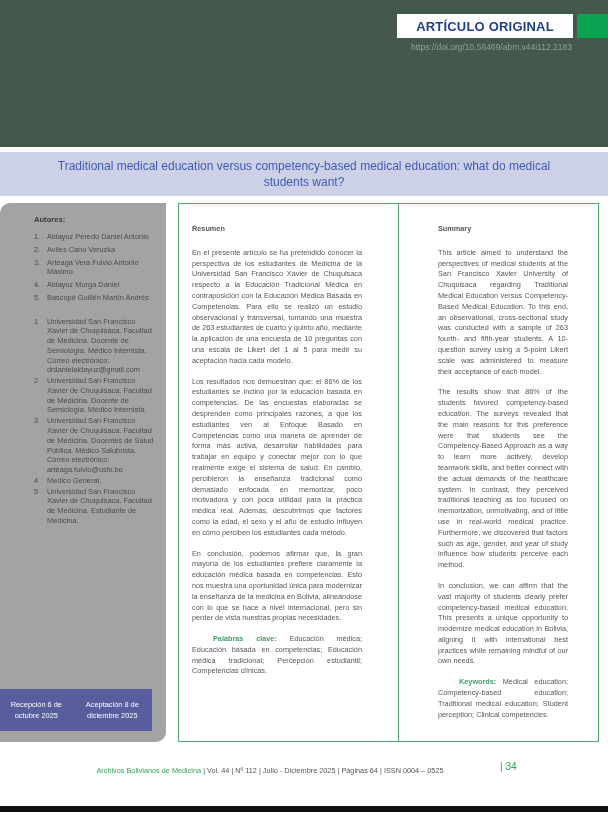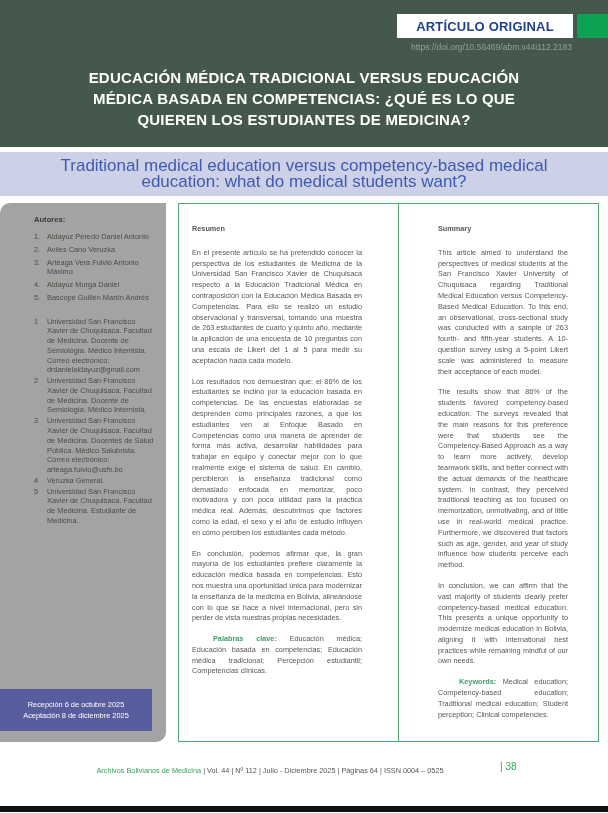--- a/index.html
+++ b/index.html
@@ -12,35 +12,35 @@
   .label-box{position:absolute;top:14px;right:35px;width:176px;height:24px;background:#ffffff;
     display:flex;align-items:center;justify-content:center;}
   .label-text{color:#21418c;font-weight:bold;font-size:13px;letter-spacing:.2px;}
   .accent-box{position:absolute;top:14px;right:0;width:31px;height:24px;background:#0ba351;}
   .doi{position:absolute;top:42px;right:36px;font-size:8.5px;color:#8fa297;text-decoration:none;}
   .title{position:absolute;top:67px;left:64px;width:480px;margin:0;text-align:center;color:#ffffff;
     font-size:15px;font-weight:bold;line-height:21px;letter-spacing:.2px;}
   
   .subtitle-bar{position:absolute;top:152px;left:0;width:608px;height:44px;background:#ccd1e8;
     display:flex;align-items:center;justify-content:center;}
-  .subtitle{max-width:515px;margin:0;text-align:center;color:#3f5ab1;font-size:17px;line-height:16px;font-weight:normal;}
+  .subtitle{max-width:515px;margin:0;text-align:center;color:#3f5ab1;font-size:12px;line-height:16px;font-weight:normal;}
   
   .sidebar{position:absolute;top:203px;left:0;width:166px;height:539px;background:#a3a3a3;
     border-radius:10px 0 10px 0;box-sizing:border-box;}
   .sidebar-inner{padding:12px 8px 0 34px;color:#4e4b45;font-size:7.4px;}
   .authors-heading{font-weight:bold;color:#3b3b35;font-size:7.6px;margin:0 0 8px 0;}
   .author-row{display:flex;line-height:1.32;margin-bottom:3px;}
   .author-num{width:13px;flex:none;}
   .author-name{flex:1;}
   .affil-list{margin-top:14px;}
   .affil-row{display:flex;line-height:1.32;margin-bottom:1px;}
   .affil-num{width:13px;flex:none;}
   .affil-text{flex:1;word-wrap:break-word;}
   .dates-box{position:absolute;top:689px;left:0;width:152px;height:42px;background:#585d9d;
-    color:#ffffff;display:flex;flex-direction:column;align-items:center;justify-content:center;
+    color:#ffffff;display:flex;flex-direction:row;align-items:center;justify-content:center;
     font-size:7.4px;line-height:1.55;text-align:center;}
   
   .abstract-box{position:absolute;top:203px;left:178px;width:421px;height:539px;
     border:1.5px solid #4faa70;box-sizing:border-box;background:#ffffff;display:flex;overflow:hidden;gap:26px;}
   .col-es{width:193px;flex:none;padding:10px 10px 0 13px;box-sizing:border-box;overflow:hidden;}
   .col-divider{width:1px;background:#4faa70;flex:none;}
   .col-en{flex:1;padding:10px 30px 0 13px;box-sizing:border-box;overflow:hidden;}
   .abs-heading{color:#3f9f69;font-weight:bold;font-size:9px;margin:0;}
   .abs-col p{font-size:7.3px;line-height:10.8px;color:#56575a;text-align:justify;margin:10px 0 0 0;}
   .abs-col p.first{margin-top:13px;}
@@ -54,21 +54,20 @@
 </style>
 </head>
 <body>
 
 <div class="header">
   <div class="label-box">
     <span class="label-text">ARTÍCULO ORIGINAL</span>
   </div>
   <div class="accent-box"></div>
   <a class="doi" href="#">https://doi.org/10.56469/abm.v44i112.2183</a>
-  <h1 class="title">EDUCACIÓN MÉDICA TRADICIONAL VERSUS EDUCACIÓN MÉDICA BASADA EN COMPETENCIAS: ¿QUÉ ES LO QUE QUIEREN LOS ESTUDIANTES DE MEDICINA?</h1>
 </div>
 
 <div class="subtitle-bar">
   <h2 class="subtitle">Traditional medical education versus competency-based medical education: what do medical students want?</h2>
 </div>
 
 <div class="sidebar">
   <div class="sidebar-inner">
     <p class="authors-heading">Autores:</p>
 
@@ -101,21 +100,21 @@
       <div class="affil-row">
         <span class="affil-num">2</span>
         <span class="affil-text">Universidad San Francisco Xavier de Chuquisaca. Facultad de Medicina. Docente de Semiología. Médico Internista.</span>
       </div>
       <div class="affil-row">
         <span class="affil-num">3</span>
         <span class="affil-text">Universidad San Francisco Xavier de Chuquisaca. Facultad de Medicina. Docentes de Salud Pública. Médico Salubrista. Correo electrónico: arteaga.fulvio@usfx.bo</span>
       </div>
       <div class="affil-row">
         <span class="affil-num">4</span>
-        <span class="affil-text">Veruzka General.</span>
+        <span class="affil-text">Medico General.</span>
       </div>
       <div class="affil-row">
         <span class="affil-num">5</span>
         <span class="affil-text">Universidad San Francisco Xavier de Chuquisaca. Facultad de Medicina. Estudiante de Medicina.</span>
       </div>
     </div>
   </div>
 </div>
 
 <div class="dates-box">
@@ -143,15 +142,15 @@
     <p>
       <span class="kw-label">Keywords:</span>
       <span>Medical education; Competency-based education; Traditional medical education; Student perception; Clinical competencies.</span>
     </p>
   </div>
 </div>
 
 <div class="footer-line">
   <span class="journal">Archivos Bolivianos de Medicina</span><span> | Vol. 44 | Nº 112 | Julio - Diciembre 2025 | Páginas 64 | ISSN 0004 – 0525</span>
 </div>
-<div class="page-num">| 38</div>
+<div class="page-num">| 34</div>
 
 <div class="bottom-bar"></div>
 
 </body></html>

